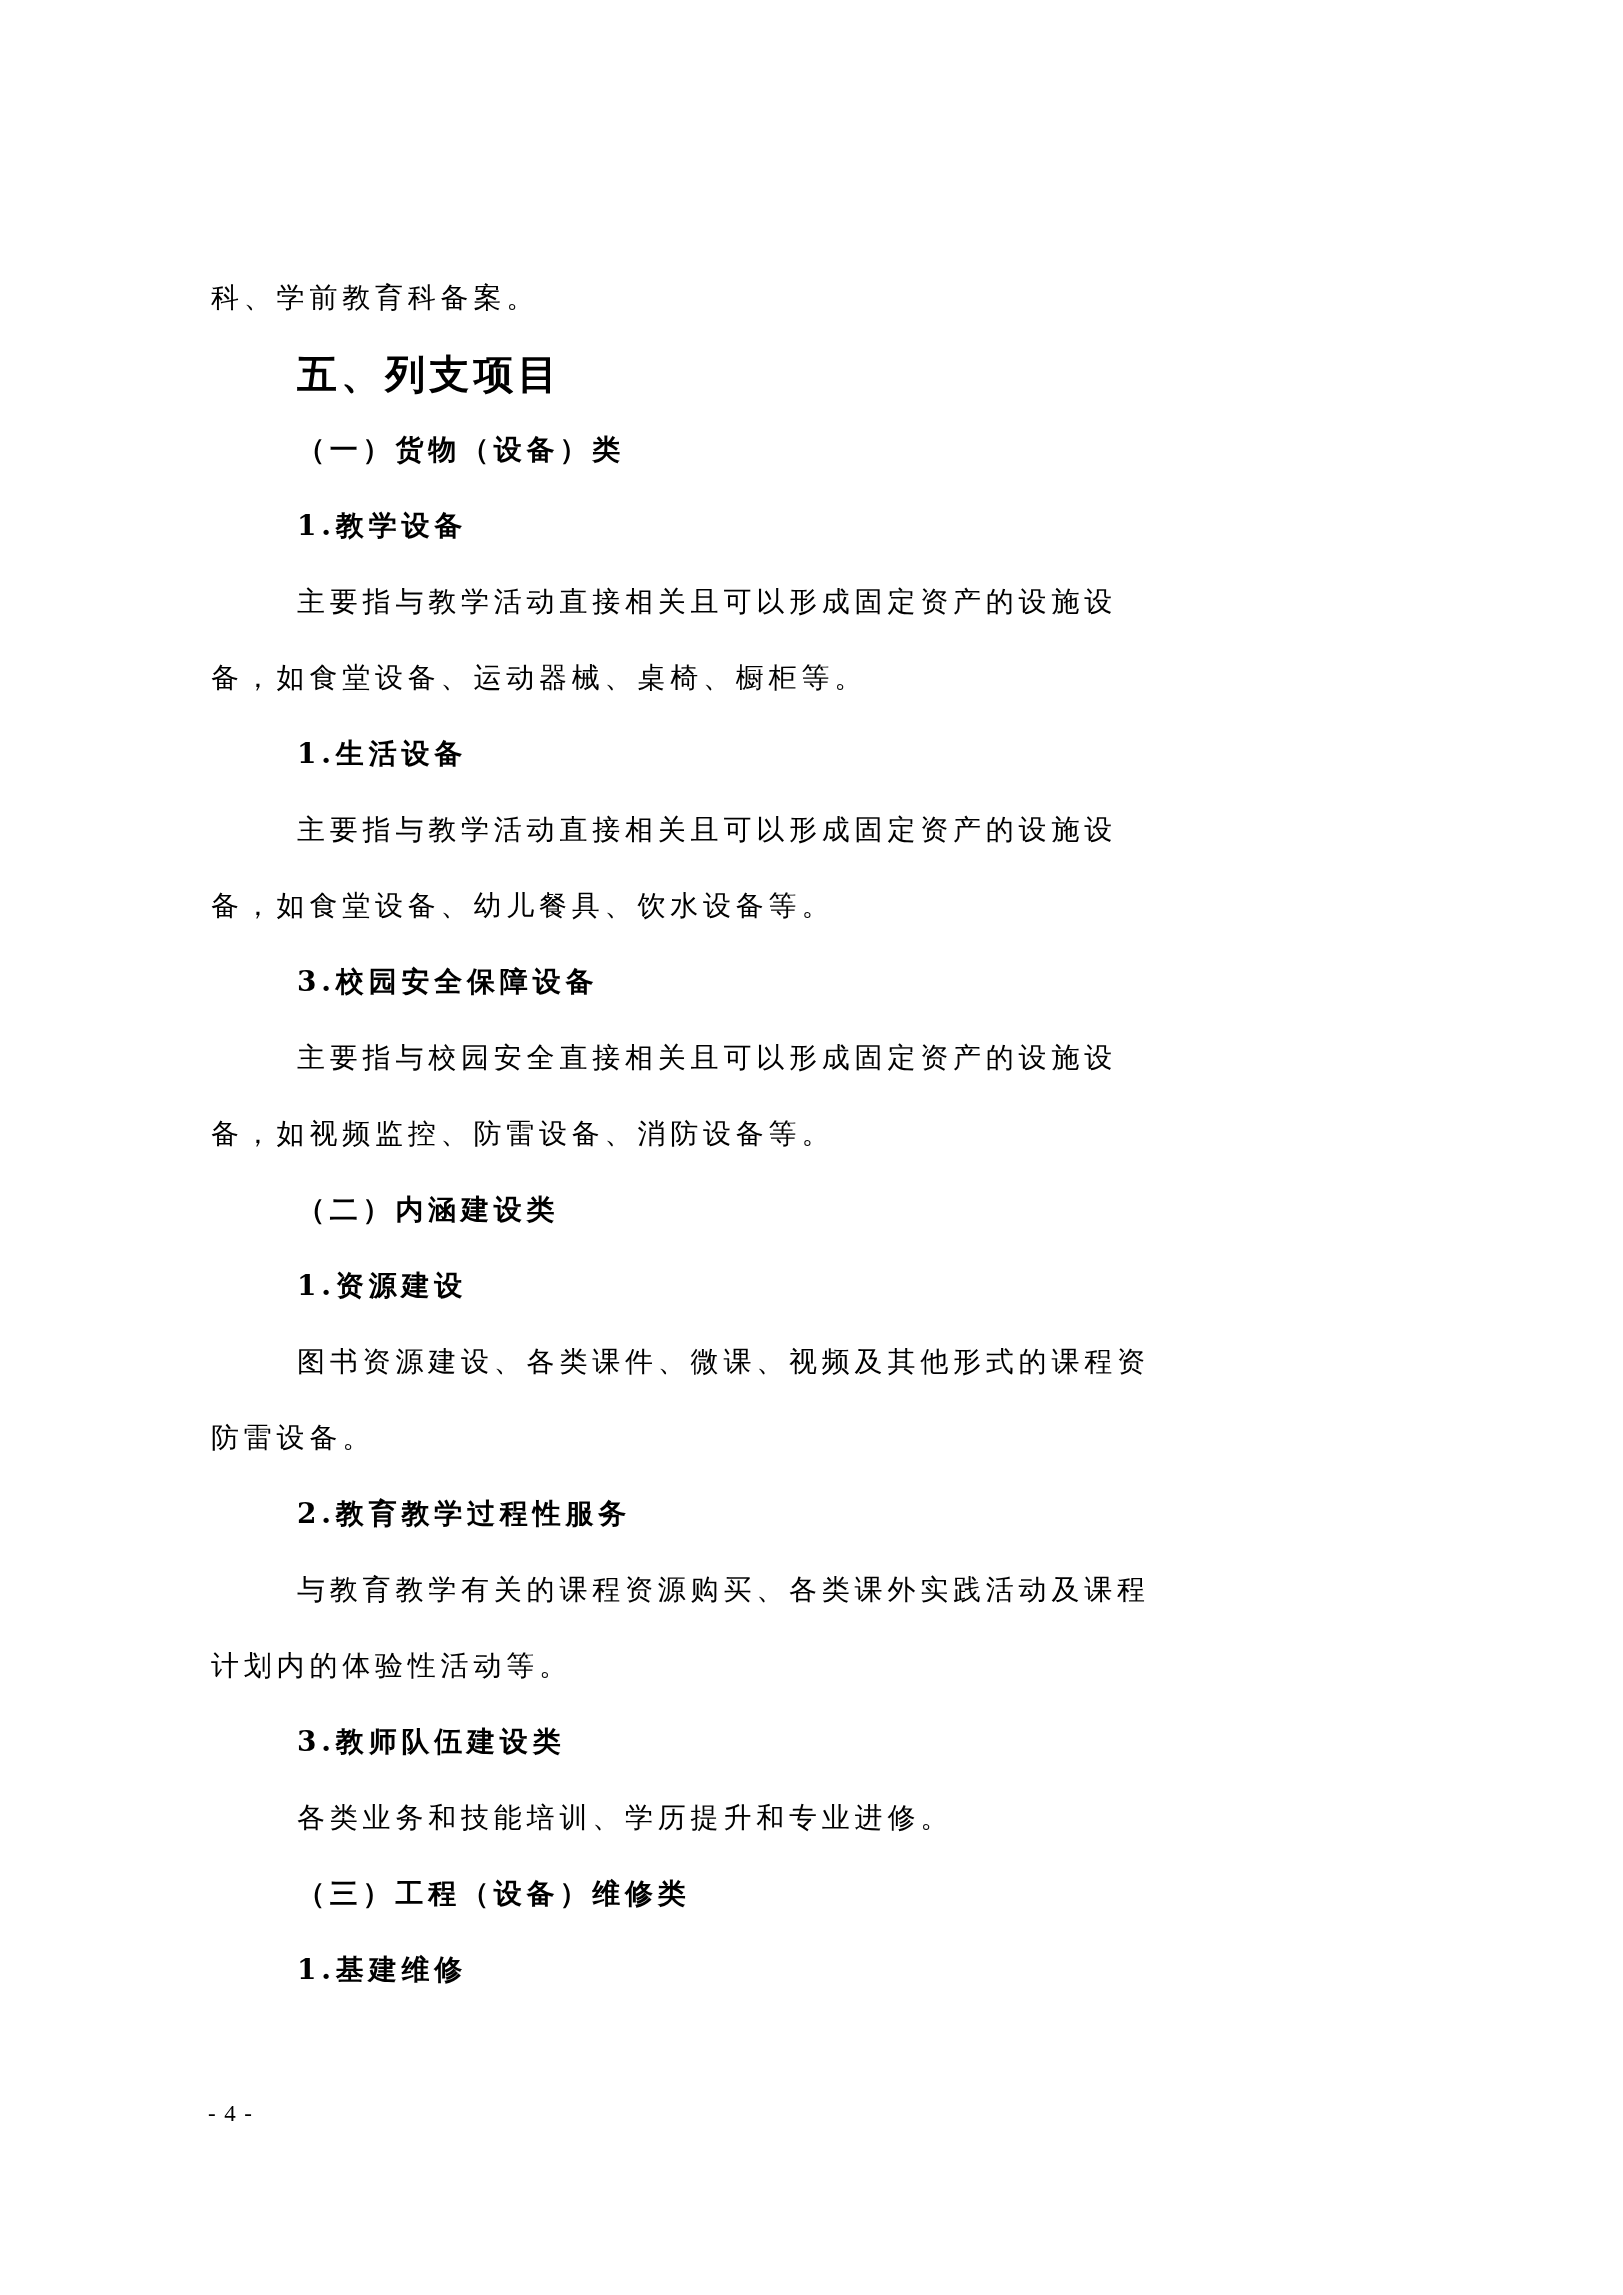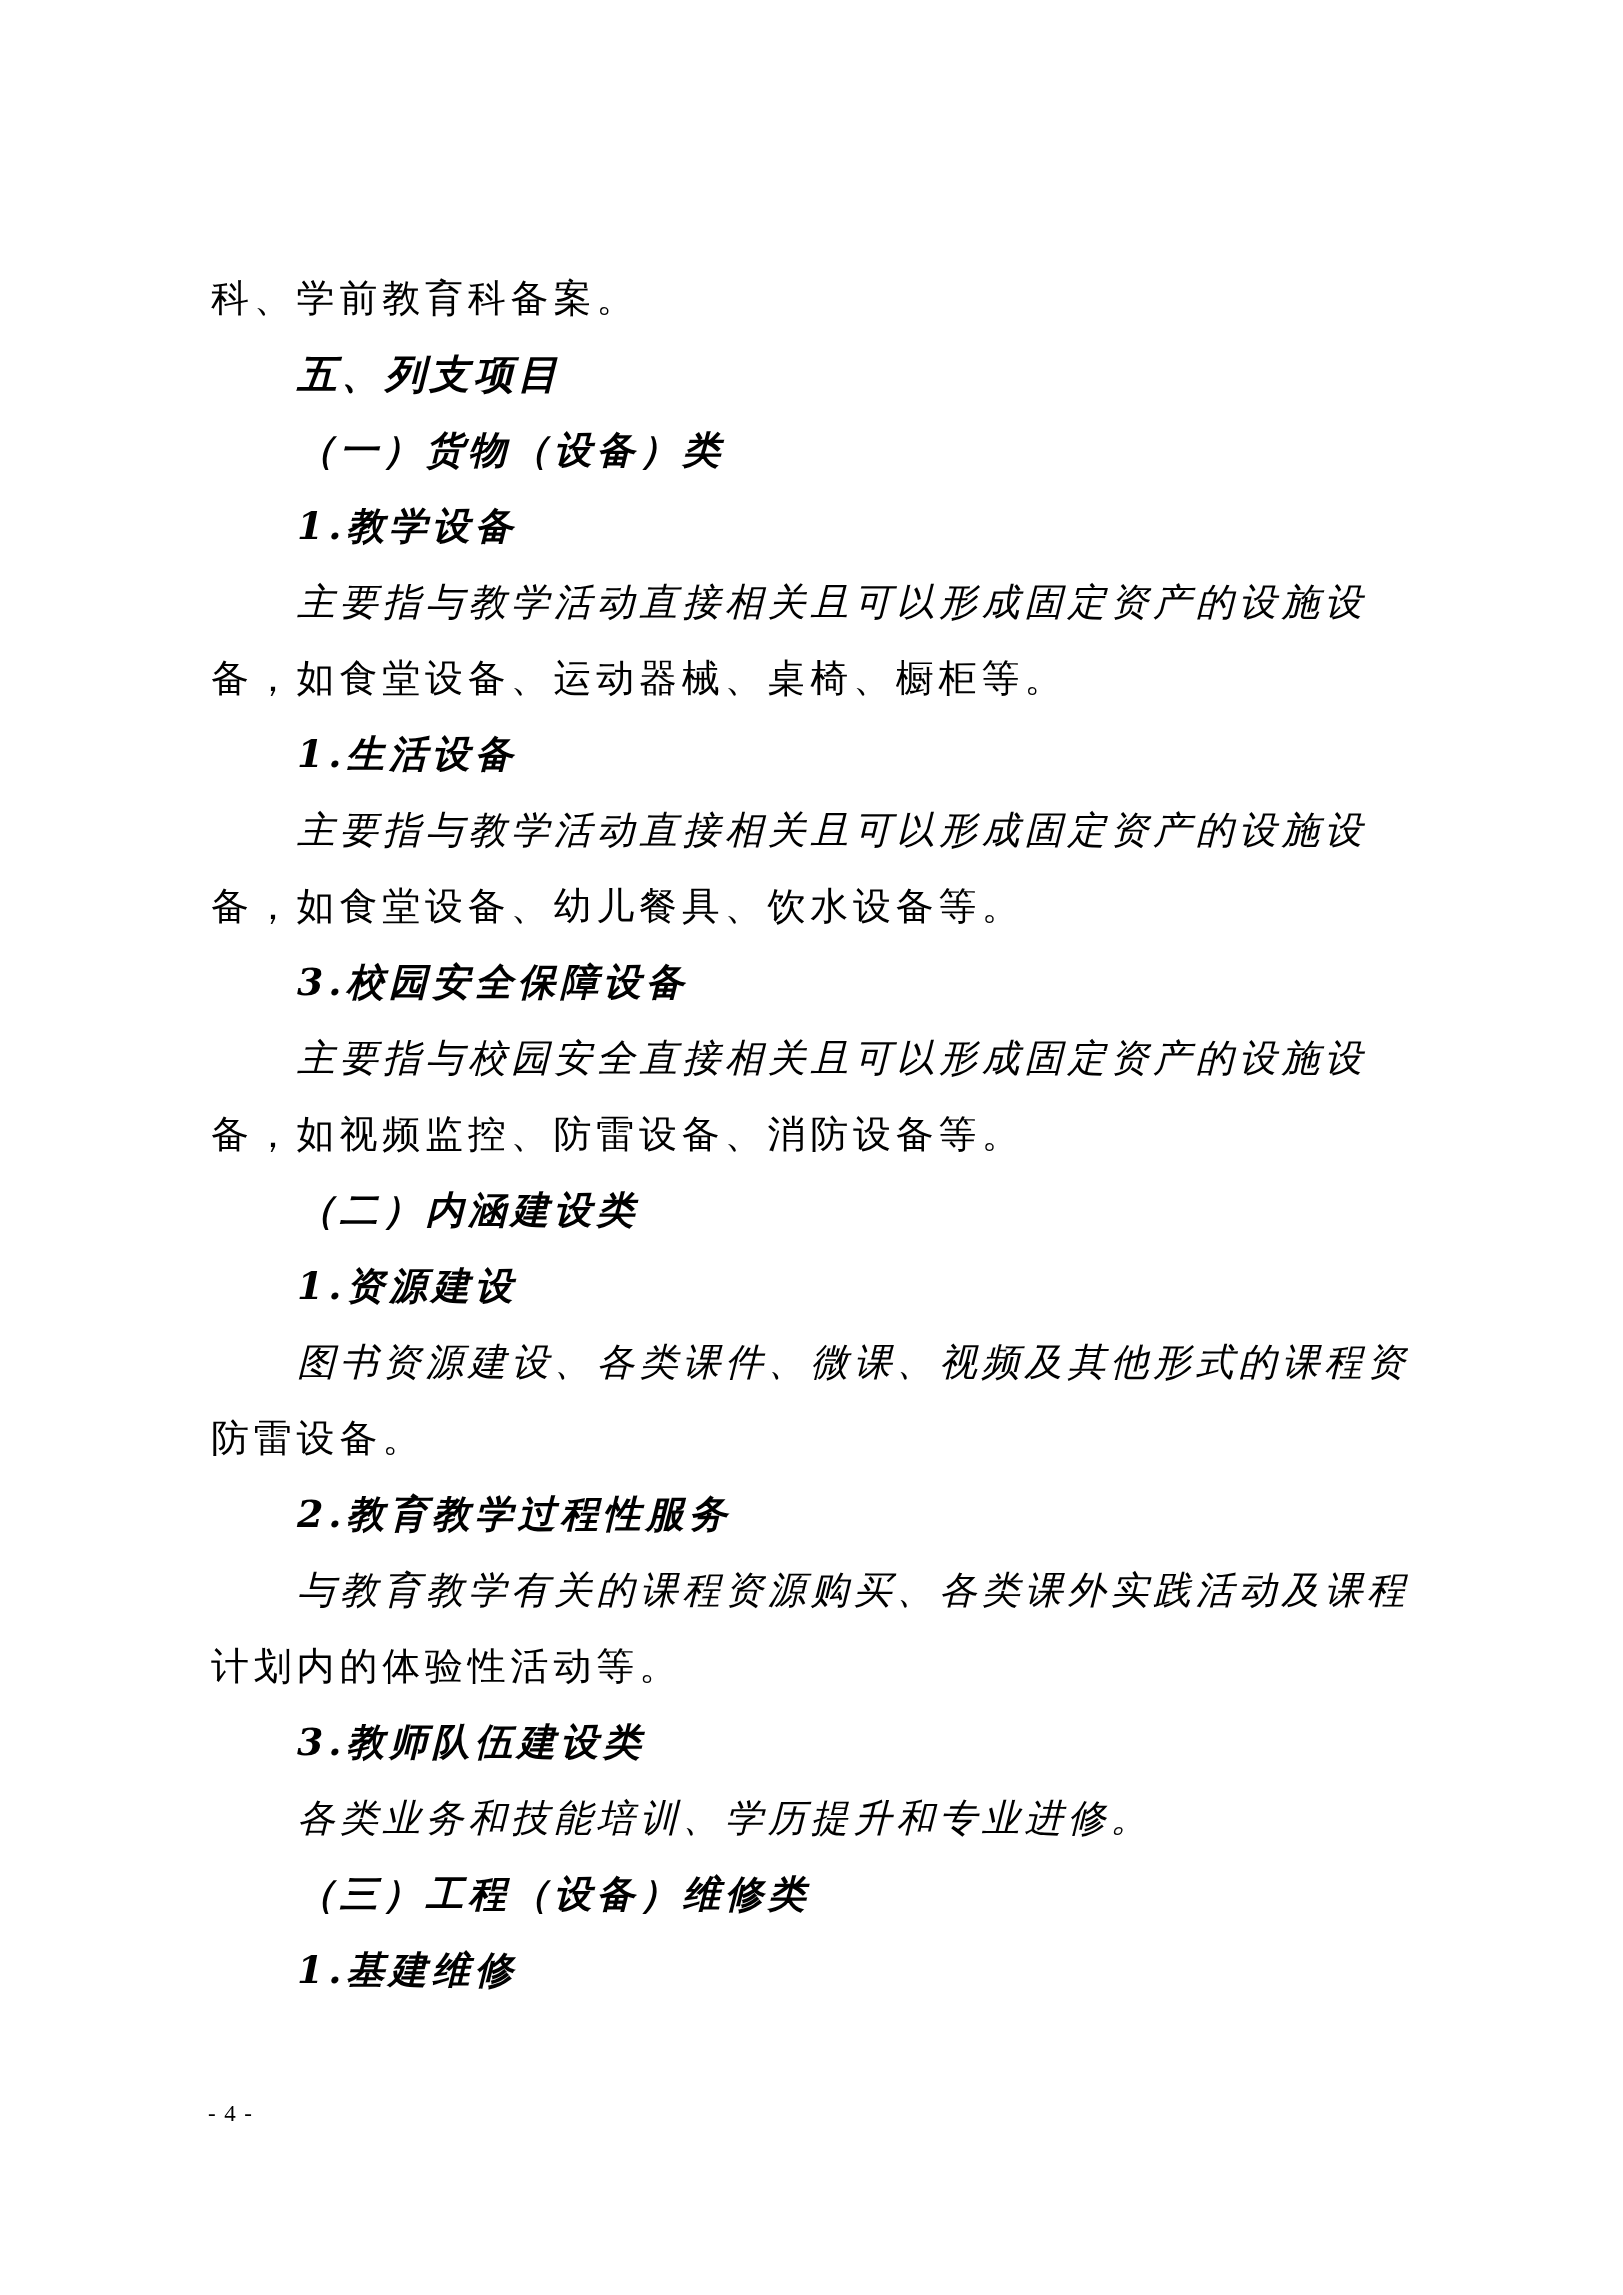--- a/index.html
+++ b/index.html
@@ -25,27 +25,26 @@
     }
     .text-block {
       position: absolute;
       left: 211px;
       top: 260px;
       width: 1205px;
     }
     .line {
       height: 76px;
       line-height: 76px;
-      font-size: 38px;
+      font-size: 28px;
       letter-spacing: 4.8px;
       white-space: nowrap;
     }
     .indent {
       padding-left: 86px;
-      font-style: italic;
     }
     .body-text {
       font-family: "DejaVu Serif", "Liberation Serif", serif;
       font-weight: normal;
     }
     .h1 {
       font-family: "DejaVu Sans", "Liberation Sans", sans-serif;
       font-weight: bold;
       font-size: 40px;
       letter-spacing: 4.1px;

